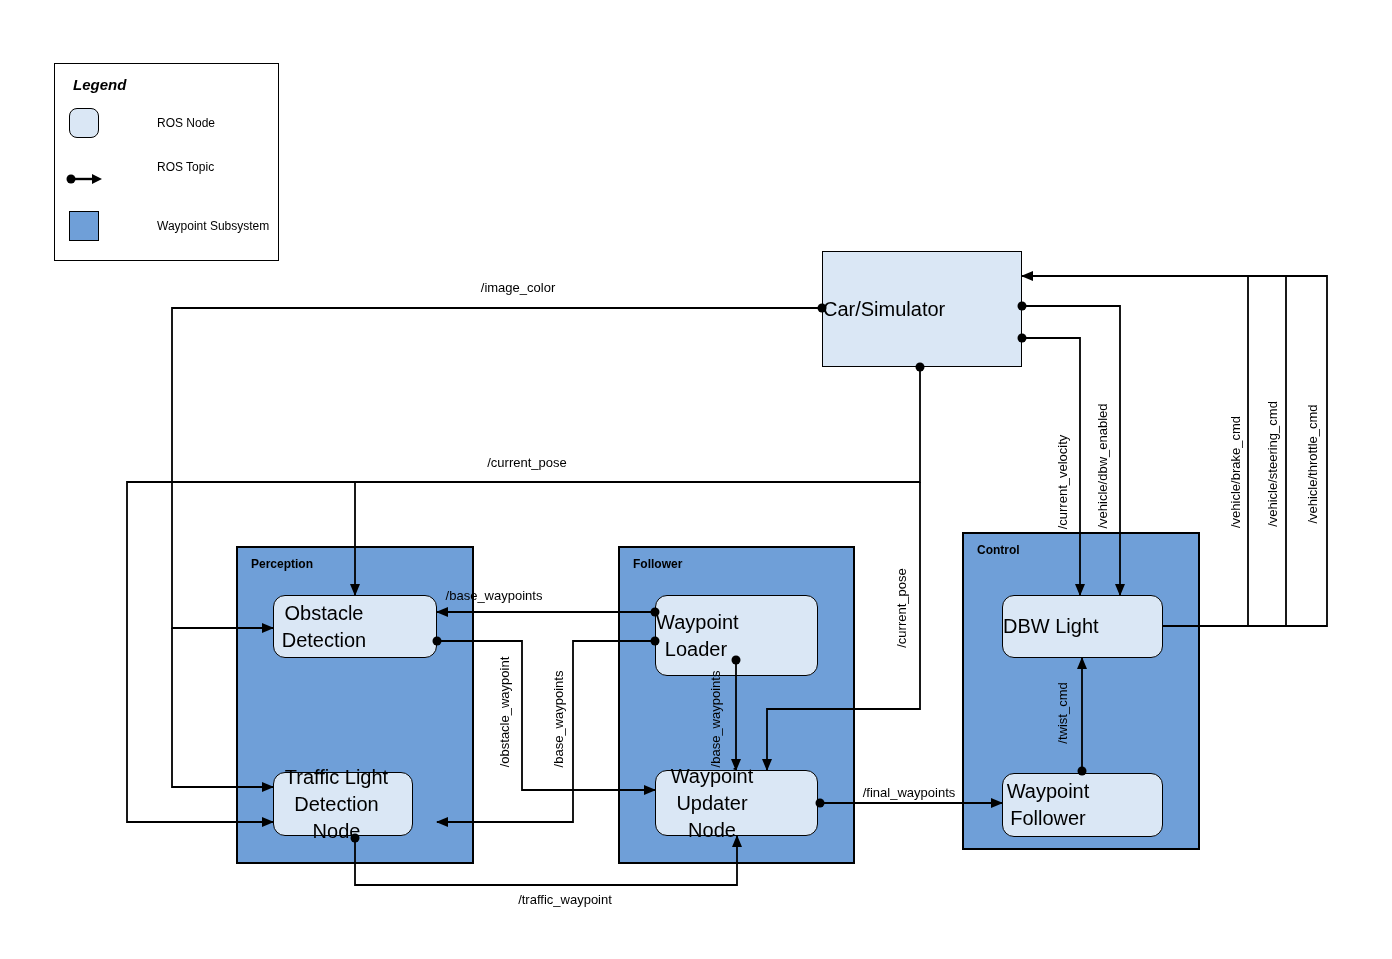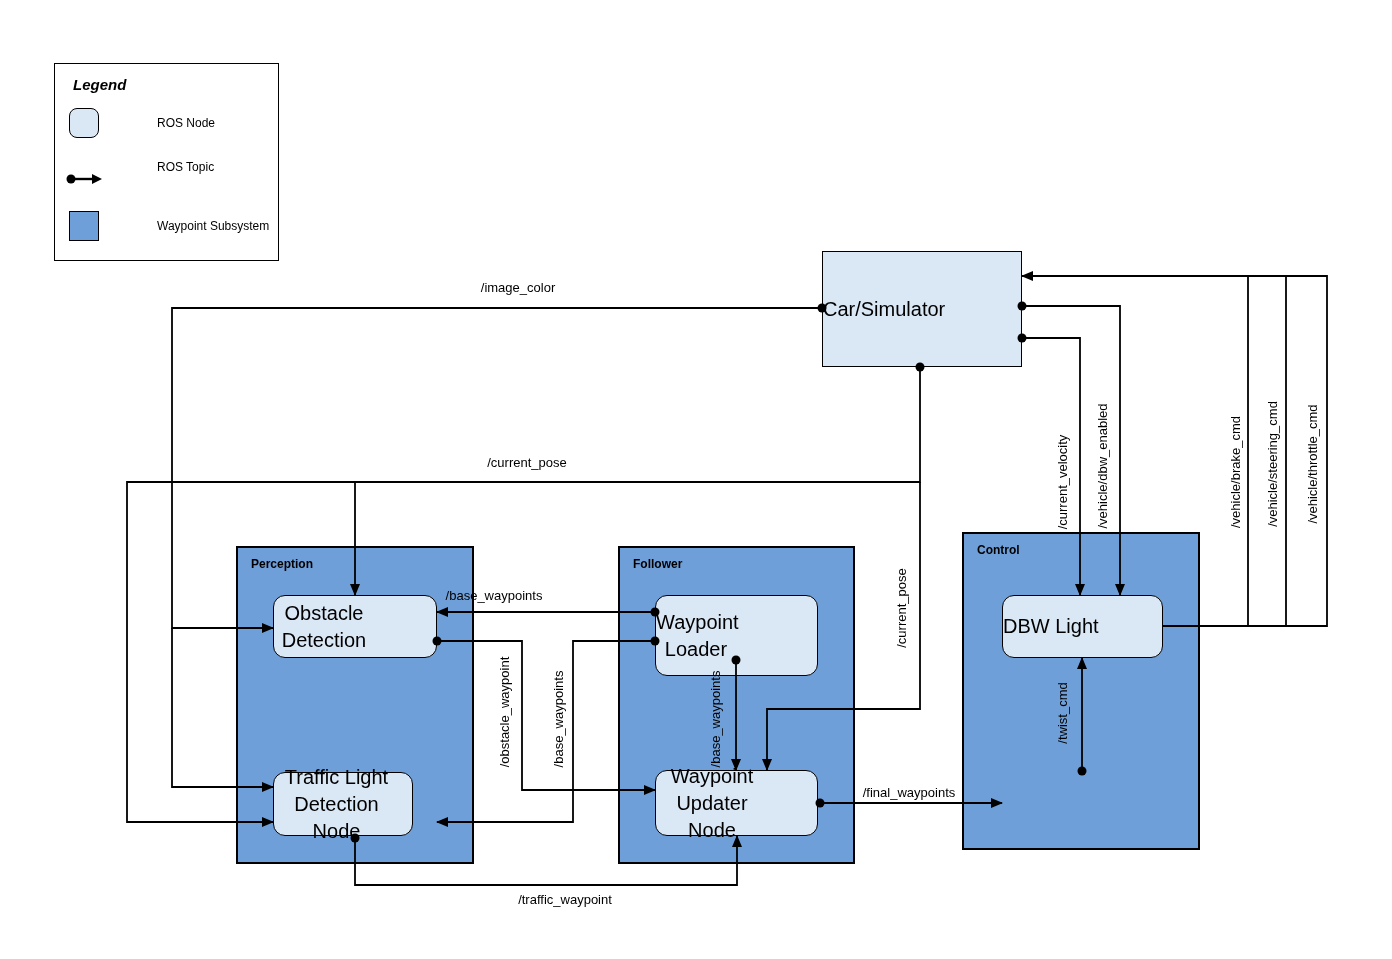--- a/index.html
+++ b/index.html
@@ -103,20 +103,23 @@
   </div>
 
   <div class="node rounded" style="left:655px;top:770px;width:163px;height:66px">
     <span style="max-width:112px">Waypoint Updater Node</span>
   </div>
 
   <div class="node rounded" style="left:1002px;top:595px;width:161px;height:63px">
     <span>DBW Light</span>
   </div>
 
+  <div class="node rounded" style="left:1002px;top:773px;width:161px;height:64px">
+    <span style="max-width:90px">Waypoint Follower</span>
+  </div>
 
   <svg id="edges" width="1392" height="959" viewBox="0 0 1392 959">
     <defs>
       <marker id="arrow" viewBox="0 0 12 10" markerWidth="12" markerHeight="10" refX="11" refY="5" orient="auto" markerUnits="userSpaceOnUse">
         <path d="M0,0 L12,5 L0,10 Z" fill="#000"></path>
       </marker>
     </defs>
 
     <path class="edge" marker-end="url(#arrow)" d="M 822 308 L 172 308 L 172 628 L 273 628"></path>
     <path class="edge" marker-end="url(#arrow)" d="M 172 628 L 172 787 L 273 787"></path>

